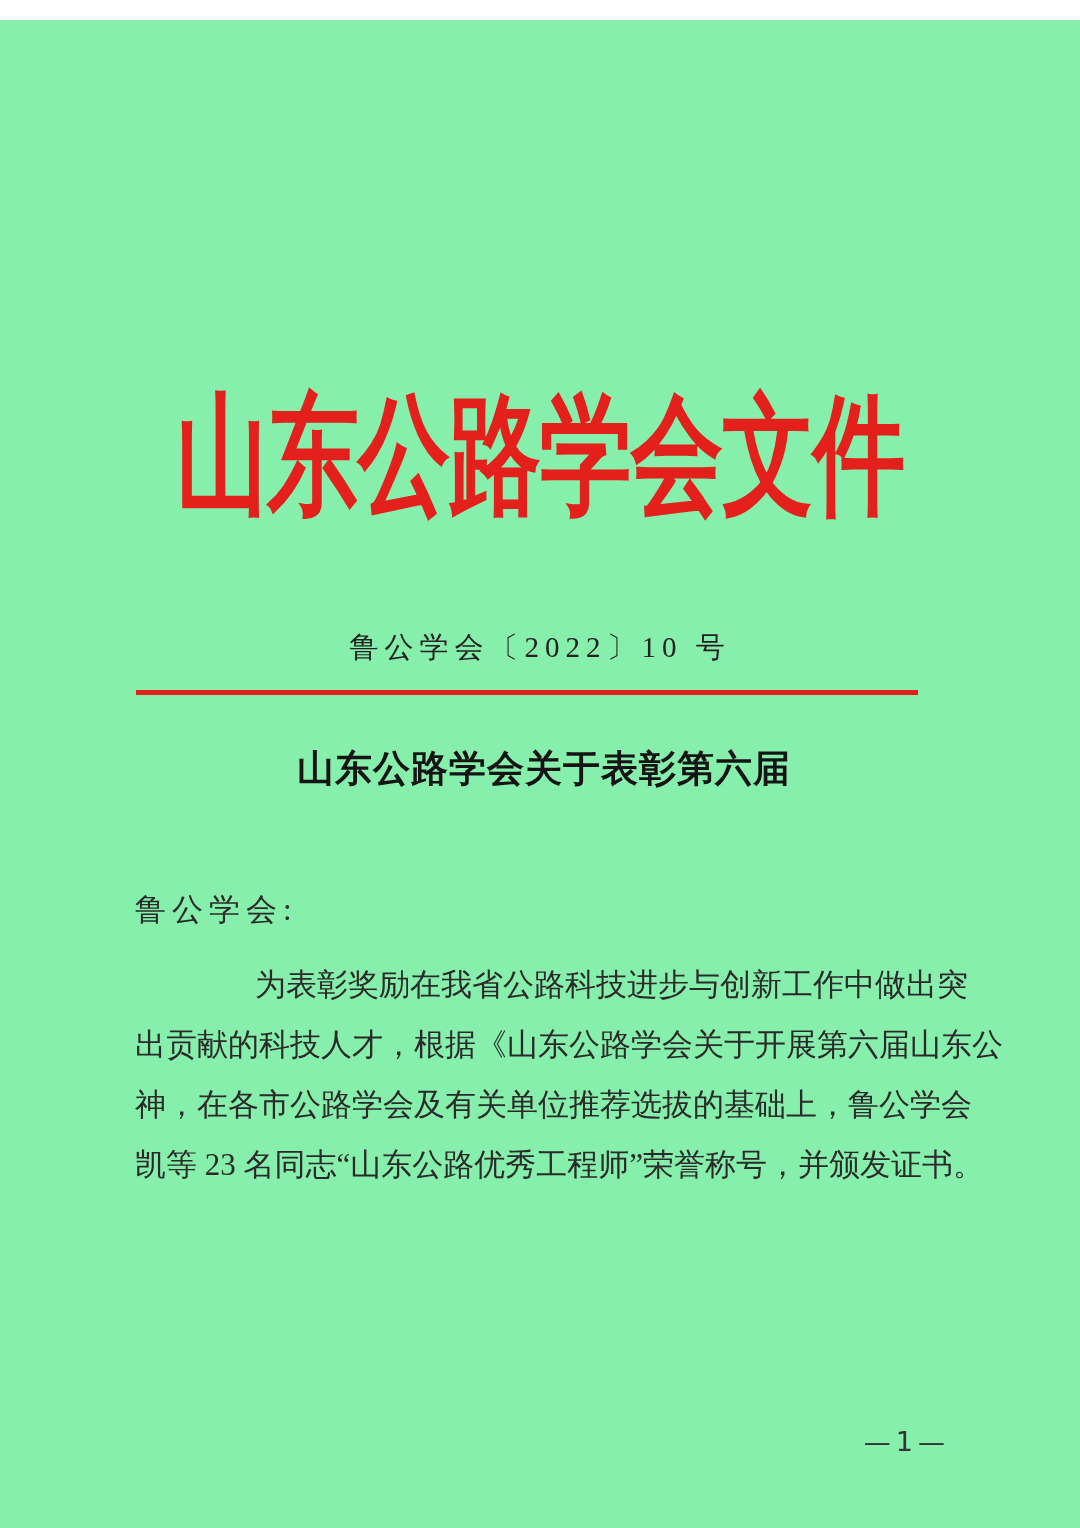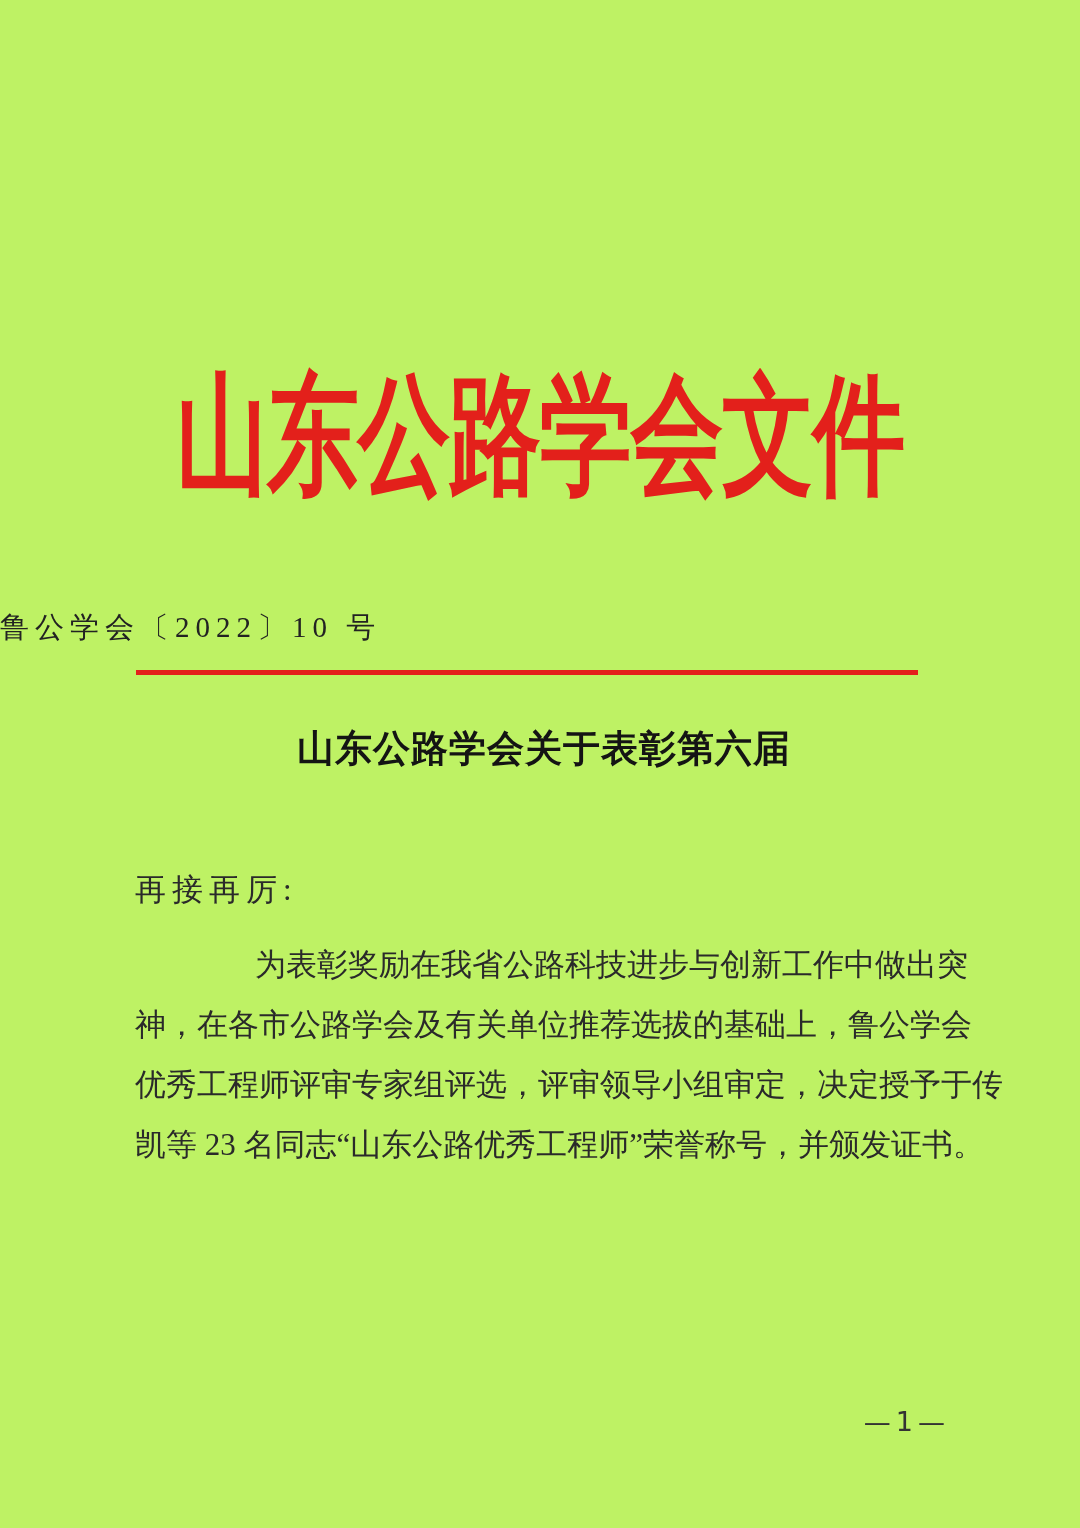--- a/index.html
+++ b/index.html
@@ -7,21 +7,22 @@
   body {
     width: 1080px;
     height: 1528px;
     position: relative;
     font-family: "Liberation Serif", "DejaVu Serif", serif;
     overflow: hidden;
   }
   .page {
     position: absolute;
     inset: 0;
-    background: #bef264;
+    background: #86efac;
+    margin-top: 20px;
   }
 
   
   .letterhead {
     position: absolute;
     top: 366px;
     left: 0;
     width: 1080px;
     text-align: center;
     font-size: 92px;
@@ -33,20 +34,21 @@
     transform-origin: center top;
     white-space: nowrap;
   }
 
   
   .doc-number {
     position: absolute;
     top: 608px;
     left: 0;
     width: 1080px;
+    text-align: center;
     font-size: 29px;
     letter-spacing: 6px;
     color: #222222;
   }
 
   
   .red-line {
     position: absolute;
     top: 670px;
     left: 136px;
@@ -120,23 +122,23 @@
 
   <div class="doc-number">鲁公学会〔2022〕10 号</div>
 
   <div class="red-line"></div>
 
   <div class="doc-title">
     <div class="title-line">山东公路学会关于表彰第六届</div>
   </div>
 
   <div class="body-block">
-    <div class="salutation">再接再厉:</div>
+    <div class="salutation">鲁公学会:</div>
 
     <div class="body-line indent-first">为表彰奖励在我省公路科技进步与创新工作中做出突</div>
+    <div class="body-line">出贡献的科技人才，根据《山东公路学会关于开展第六届山东公</div>
     <div class="body-line">神，在各市公路学会及有关单位推荐选拔的基础上，鲁公学会</div>
-    <div class="body-line">优秀工程师评审专家组评选，评审领导小组审定，决定授予于传</div>
     <div class="body-line">凯等 23 名同志“山东公路优秀工程师”荣誉称号，并颁发证书。</div>
   </div>
 
   <div class="page-number">—1—</div>
 
 </div>
 
 </body></html>

